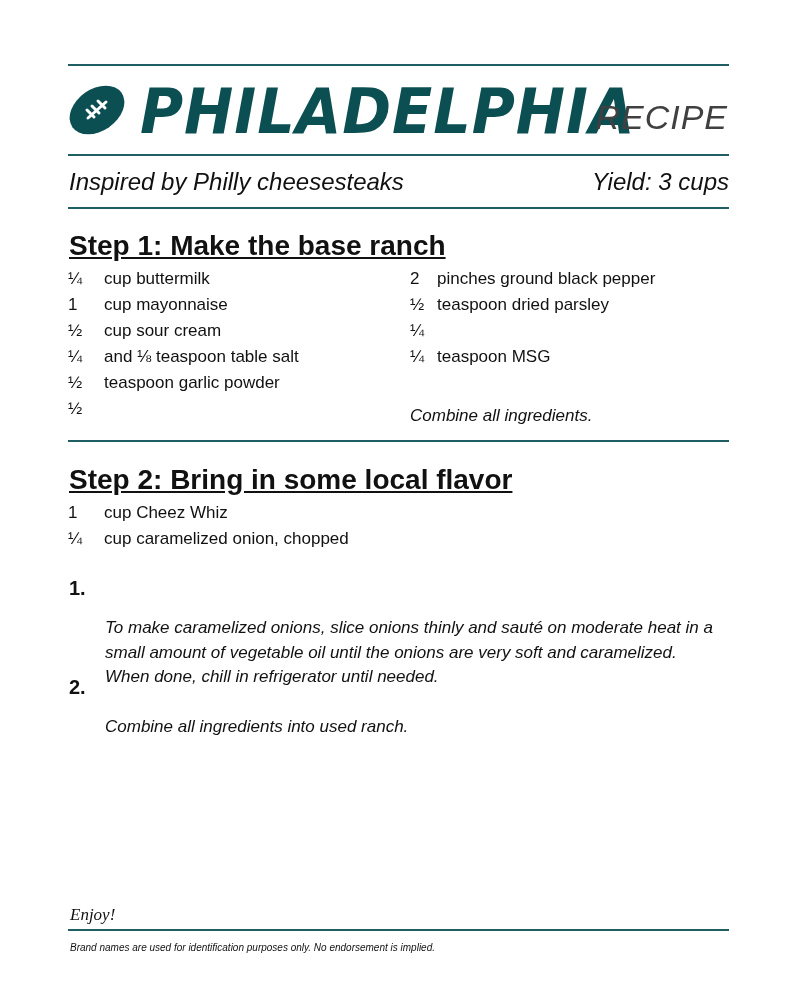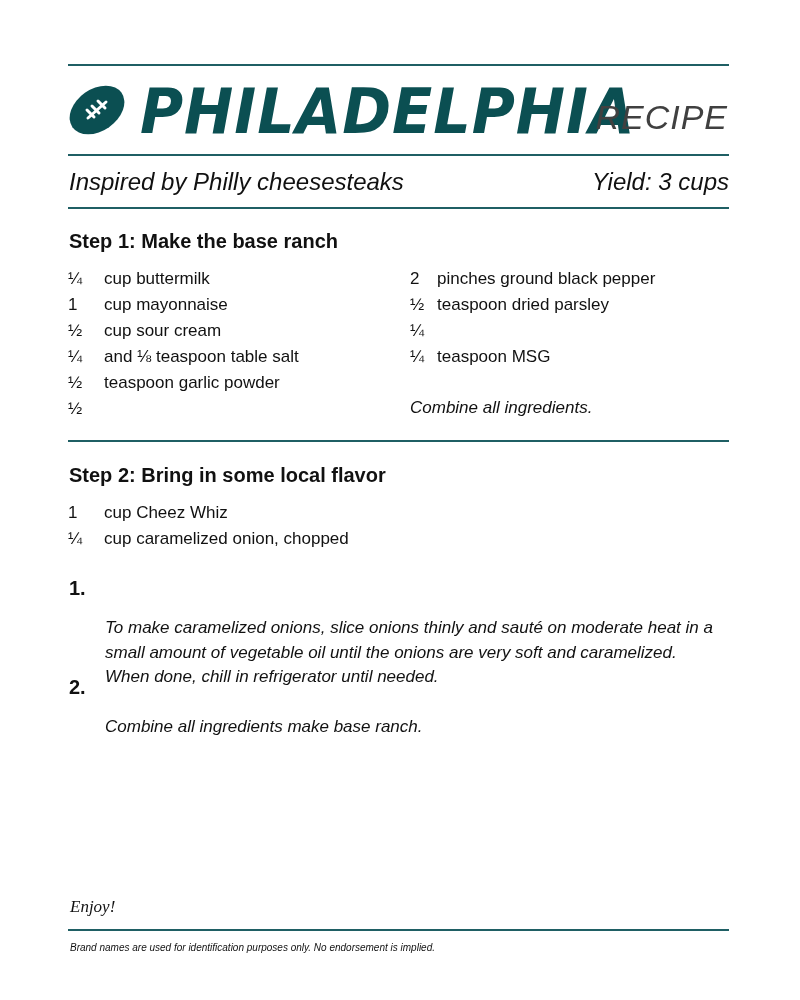--- a/index.html
+++ b/index.html
@@ -3,26 +3,26 @@
 <meta charset="utf-8">
 <style>
   html, body { margin:0; padding:0; background:#ffffff; }
   body { width:800px; height:1000px; position:relative; font-family:"Liberation Sans", sans-serif; color:#111; }
   .rule { position:absolute; left:68px; width:661px; height:2px; background:#1f5f64; }
   .abs { position:absolute; }
   .title { left:140px; top:72px; font-family:"DejaVu Sans", sans-serif; font-weight:bold; font-style:italic; font-size:62px; letter-spacing:1px; color:#0b4f52; line-height:80px; transform:scaleX(0.95); transform-origin:left; }
   .recipe { right:72px; top:98px; font-family:"Liberation Sans", sans-serif; font-style:italic; font-size:34px; color:#404040; letter-spacing:1px; }
   .ball { left:68px; top:84px; width:58px; height:52px; }
   .sub { top:168px; font-style:italic; font-size:24px; }
-  .h2 { left:69px; font-weight:bold; font-size:20px; }
+  .h2 { left:69px; font-weight:bold; font-size:28px;text-decoration:underline; }
   .ing { font-size:17px; line-height:26px; }
   .ing .row { display:flex; }
   .ing .q { width:36px; }
   .col2 .q { width:27px; }
-  .ital { font-style:italic; font-size:17px; }
+  .ital { font-style:italic; font-size:17px;margin-top:8px; }
   .step { left:69px; display:flex; font-size:17px; line-height:24.5px; }
   .step .num { width:36px; font-weight:bold; font-size:20px; }
   .step .txt { font-style:italic; width:620px;margin-top:40px; }
   .foot { left:70px; top:942px; font-style:italic; font-size:10px; }
 </style>
 </head>
 <body>
 
 <div class="rule" style="top:64px;"></div>
 
@@ -104,18 +104,18 @@
       <span>cup caramelized onion, chopped</span>
     </div>
 </div>
 
 <div class="abs step" style="top:576px;">
   <span class="num">1.</span>
   <span class="txt">To make caramelized onions, slice onions thinly and sauté on moderate heat in a small amount of vegetable oil until the onions are very soft and caramelized. When done, chill in refrigerator until needed.</span>
 </div>
 <div class="abs step" style="top:675px;">
   <span class="num">2.</span>
-  <span class="txt">Combine all ingredients make base ranch.</span>
+  <span class="txt">Combine all ingredients into used ranch.</span>
 </div>
 
 <div class="abs ital" style="left:70px; top:897px;font-family:Liberation Serif, serif;">Enjoy!</div>
 <div class="rule" style="top:929px;"></div>
 <div class="abs foot">Brand names are used for identification purposes only. No endorsement is implied.</div>
 
 </body></html>

